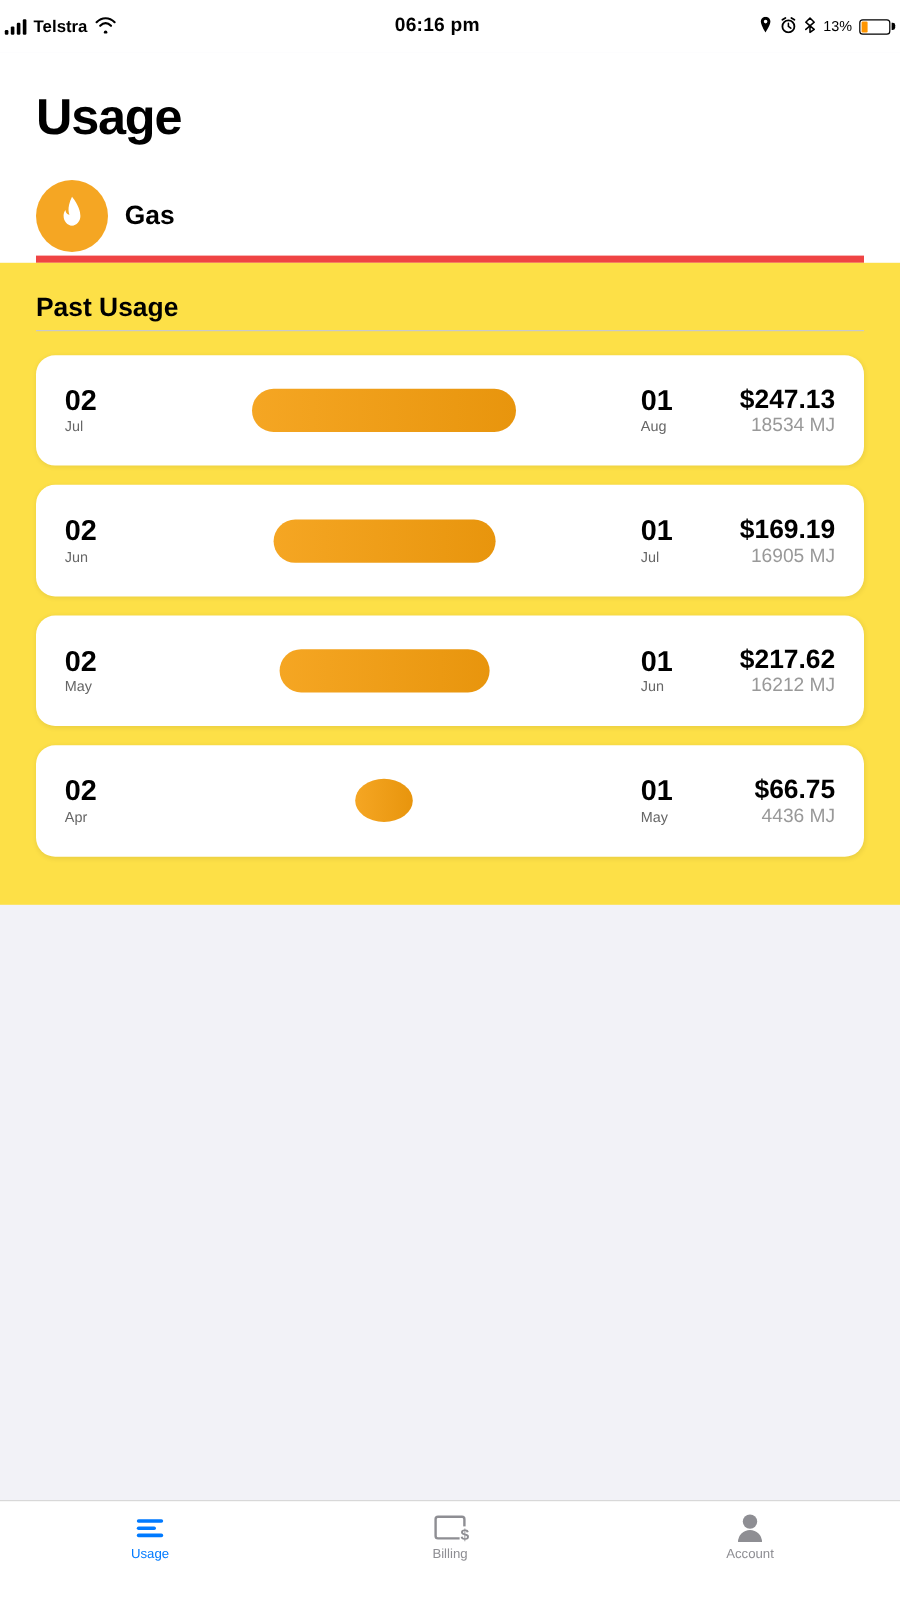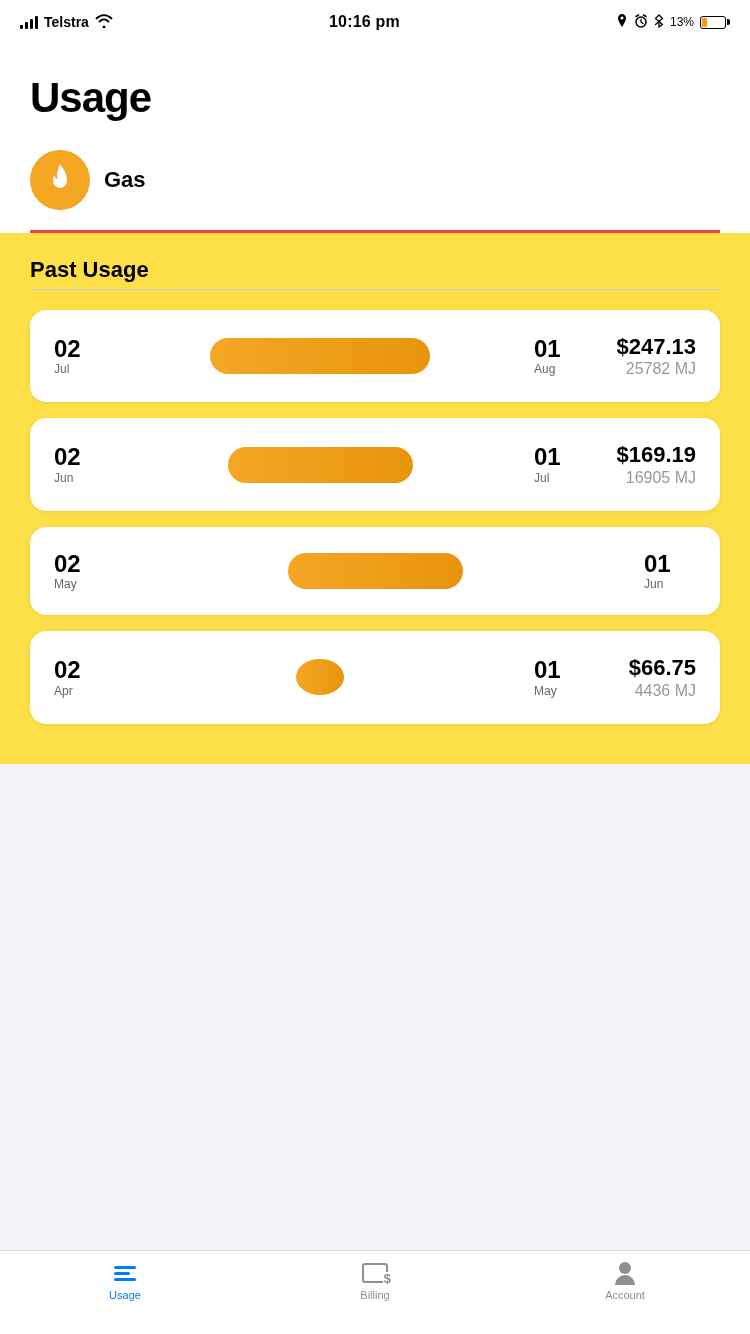--- a/index.html
+++ b/index.html
@@ -13,21 +13,21 @@
       overflow-x: hidden;
     }
 
     
     .status-bar {
       background: #ffffff;
       height: 44px;
       display: flex;
       align-items: center;
       justify-content: space-between;
-      padding: 0 20px;
+      padding: 0 4px;
       font-size: 15px;
       font-weight: 600;
     }
     .status-left {
       display: flex;
       align-items: center;
       gap: 6px;
       font-size: 14px;
     }
     .status-center {
@@ -94,22 +94,22 @@
       color: #000;
       letter-spacing: -1px;
       margin-bottom: 28px;
     }
 
     
     .type-selector {
       display: flex;
       align-items: center;
       gap: 50px;
-      padding-bottom: 20px;
-      border-bottom: 3px solid #ef4444;
+      padding-bottom: 3px;
+      border-bottom: 6px solid #ef4444;
     }
     .type-btn {
       display: flex;
       align-items: center;
       gap: 14px;
       cursor: pointer;
       background: none;
       border: none;
       padding: 0;
     }
@@ -324,21 +324,21 @@
       </div>
       <span>Telstra</span>
       <span>
         <svg width="18" height="14" viewBox="0 0 18 14" fill="none">
           <path d="M9 11.5a1.5 1.5 0 1 1 0 3 1.5 1.5 0 0 1 0-3z" fill="#000"></path>
           <path d="M4.5 7.5C5.9 6.1 7.4 5.3 9 5.3s3.1.8 4.5 2.2" stroke="#000" stroke-width="1.8" fill="none" stroke-linecap="round"></path>
           <path d="M1.5 4.5C3.6 2.4 6.2 1.2 9 1.2s5.4 1.2 7.5 3.3" stroke="#000" stroke-width="1.8" fill="none" stroke-linecap="round"></path>
         </svg>
       </span>
     </div>
-    <div class="status-center">10:16 pm</div>
+    <div class="status-center">06:16 pm</div>
     <div class="status-right">
       <span>
         <svg width="12" height="14" viewBox="0 0 12 14" fill="#000">
             <path d="M6 0C3.8 0 2 1.8 2 4c0 3 4 9 4 9s4-6 4-9c0-2.2-1.8-4-4-4zm0 5.5a1.5 1.5 0 1 1 0-3 1.5 1.5 0 0 1 0 3z"></path>
           </svg>
       </span>
       <span>
         <svg width="14" height="14" viewBox="0 0 14 14" fill="#000">
             <circle cx="7" cy="8" r="5" stroke="#000" stroke-width="1.5" fill="none"></circle>
             <path d="M7 5.5V8l2 1.5" stroke="#000" stroke-width="1.3" stroke-linecap="round" fill="none"></path>
@@ -388,21 +388,21 @@
       </div>
       <div class="bar-area">
         <div class="usage-bar" style="width:220px;"></div>
       </div>
       <div class="date-block">
         <div class="date-day">01</div>
         <div class="date-month">Aug</div>
       </div>
       <div class="amount-block">
         <div class="amount-price">$247.13</div>
-        <div class="amount-mj">25782 MJ</div>
+        <div class="amount-mj">18534 MJ</div>
       </div>
     </div>
 
     <div class="usage-card">
       <div class="date-block">
         <div class="date-day">02</div>
         <div class="date-month">Jun</div>
       </div>
       <div class="bar-area">
         <div class="usage-bar" style="width:185px;"></div>
@@ -421,20 +421,24 @@
       <div class="date-block">
         <div class="date-day">02</div>
         <div class="date-month">May</div>
       </div>
       <div class="bar-area">
         <div class="usage-bar" style="width:175px;"></div>
       </div>
       <div class="date-block">
         <div class="date-day">01</div>
         <div class="date-month">Jun</div>
+      </div>
+      <div class="amount-block">
+        <div class="amount-price">$217.62</div>
+        <div class="amount-mj">16212 MJ</div>
       </div>
     </div>
 
     <div class="usage-card partial">
       <div class="date-block">
         <div class="date-day">02</div>
         <div class="date-month">Apr</div>
       </div>
       <div class="bar-area">
         <div class="usage-bar" style="width:48px; border-radius: 50%;"></div>

